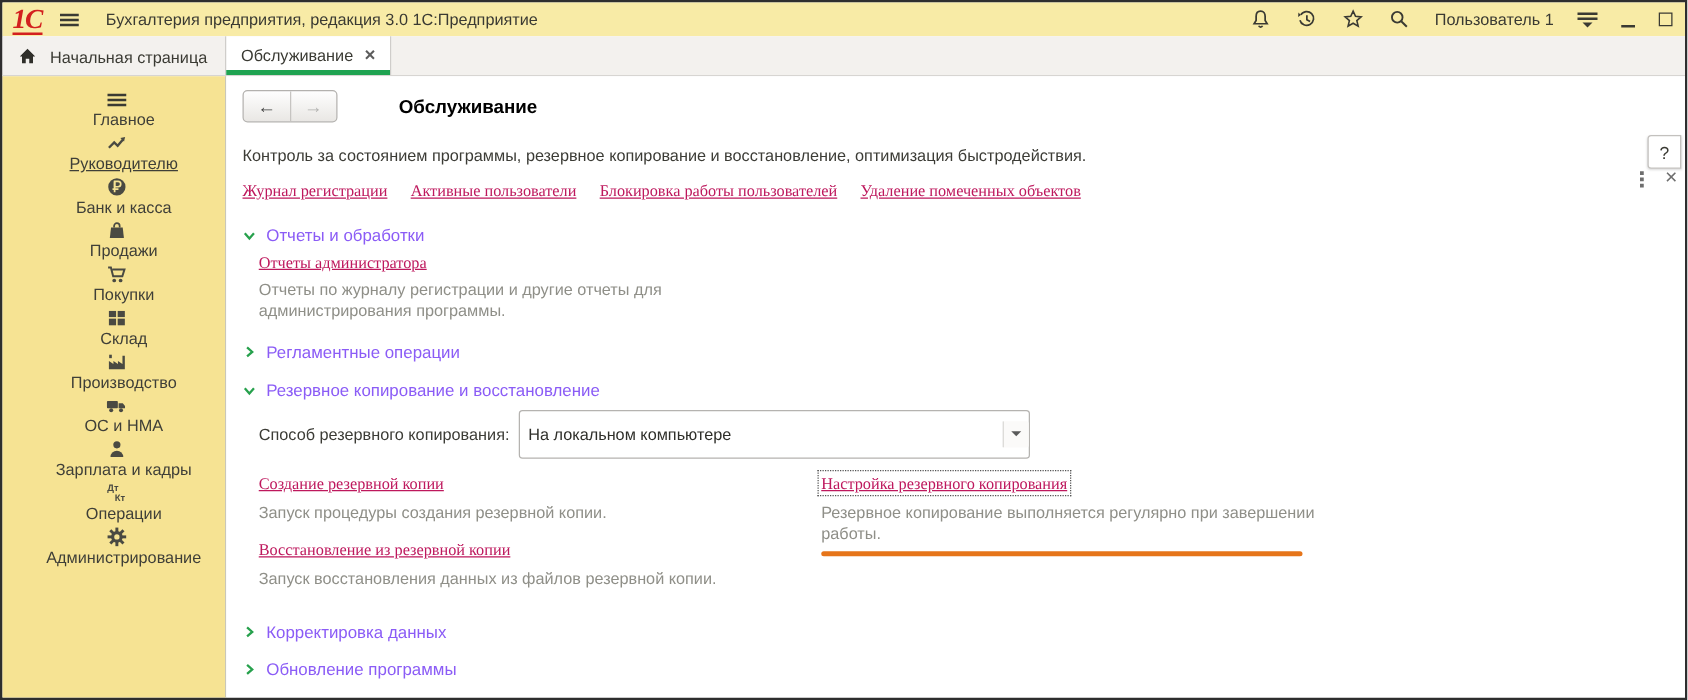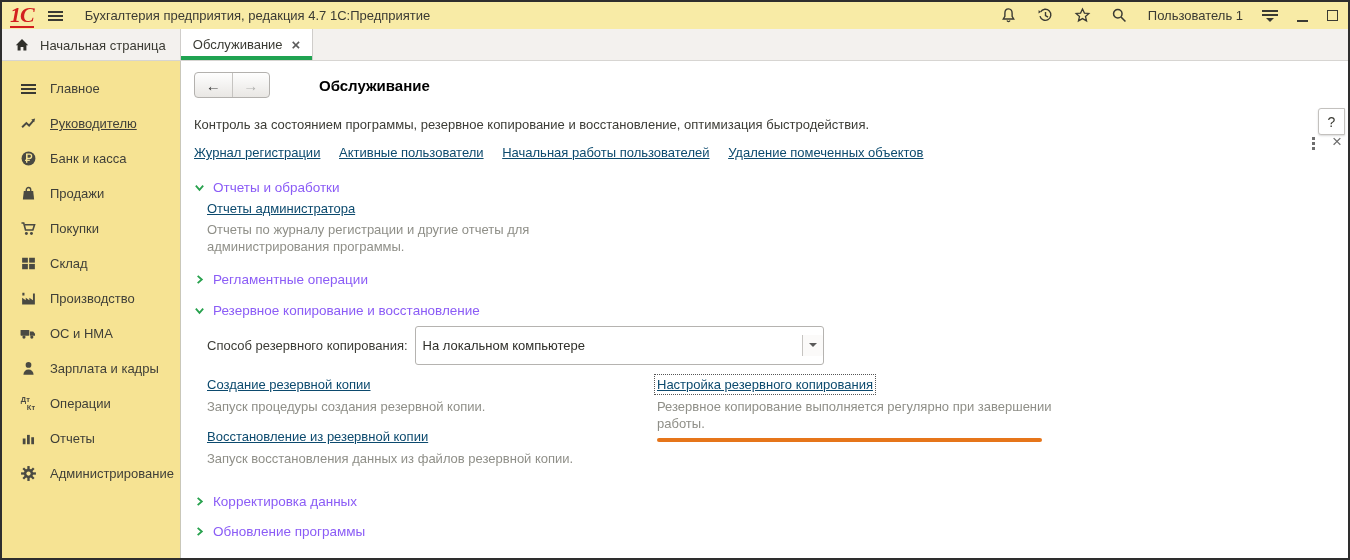--- a/index.html
+++ b/index.html
@@ -26,21 +26,21 @@
   .tabbar { height:32px; background:#f3f1ee; display:flex; align-items:stretch; border-bottom:1px solid #d7d5d2; flex:0 0 auto; }
   .home-tab { display:flex; align-items:center; gap:10px; padding:1px 14px 0 12px; cursor:pointer; }
   .home-tab span { color:#3a3a33; }
   .tab-active { display:flex; align-items:center; gap:9px; padding:0 12px; background:#fff; border-left:1px solid #cfcdca; border-right:1px solid #cfcdca; position:relative; cursor:pointer; }
   .tab-active::after { content:""; position:absolute; left:0; right:0; bottom:0; height:4px; background:#1fa351; }
   .tab-close { color:#5c5c5c; font-weight:bold; font-size:15px; line-height:1; cursor:pointer; }
 
   
   .main { flex:1 1 auto; display:flex; min-height:0; }
   .sidebar { width:179px; background:#f6e393; border-right:1px solid #c9c7b9; padding-top:10px; overflow:hidden; flex:0 0 auto; }
-  .side-item { height:35px; display:flex; align-items:center; padding-left:16px; cursor:pointer; }
+  .side-item { height:35px; display:flex; align-items:center; padding-left:16px; cursor:pointer;flex-direction:column; }
   .side-item .sicon { width:20px; height:17px; margin-right:12px; display:inline-flex; align-items:center; justify-content:center; flex:0 0 auto; }
   .side-item span.lbl { color:#3f3f38; }
   .side-item.current span.lbl { text-decoration:underline; }
   .dtkt { font-size:7.5px; font-weight:bold; color:#4a4a42; line-height:1.05; }
   .dtkt .kt { margin-left:6px; }
 
   .content { flex:1 1 auto; position:relative; background:#fff; padding:0 0 0 13px; overflow:hidden; }
   .more-dots { position:absolute; top:76px; right:33px; display:flex; flex-direction:column; gap:2px; cursor:pointer; }
   .more-dots i { width:3px; height:3px; background:#6e6e6e; }
   .pane-close { position:absolute; top:72px; right:6px; color:#6e6e6e; font-size:17px; line-height:1; cursor:pointer; }
@@ -48,21 +48,21 @@
 
   .navrow { margin-top:11px; display:flex; align-items:center; }
   .navbtns { display:flex; width:76px; height:26px; border:1px solid #b3b1ae; border-radius:4px; background:linear-gradient(#fefefe,#e9e7e4); overflow:hidden; }
   .navbtns .nb { flex:1; display:flex; align-items:center; justify-content:center; font-size:15px; font-weight:bold; cursor:pointer; }
   .nb-back { color:#3f3f3f; border-right:1px solid #c6c4c1; }
   .nb-fwd { color:#b2b2b0; }
   .page-title { margin-left:49px; font-size:15px; font-weight:bold; color:#000; }
 
   .descr { margin-top:19px; color:#3c3c36; }
   .toplinks { margin-top:13px; }
-  .lnk { color:#0c4a6e; text-decoration:underline; cursor:pointer; }
+  .lnk { color:#be185d; text-decoration:underline; cursor:pointer;font-family:Liberation Serif, serif; }
   .toplinks .lnk { margin-right:15px; }
 
   .sec { display:flex; align-items:center; gap:8px; color:#8b5cf6; font-size:13.5px; cursor:pointer; }
   .sec svg { flex:0 0 auto; }
   .mt20{margin-top:20px;} .mt16{margin-top:16px;} .mt26{margin-top:26px;} .mt15{margin-top:15px;}
   .sub { padding-left:13px; }
   .gray { color:#8f8f88; }
   .linkrow { margin-top:6px; }
   .descsm { margin-top:6px; max-width:392px; line-height:1.3; }
 
@@ -86,21 +86,21 @@
 
 <div class="window">
 
   <div class="titlebar">
     <span class="logo-1c">1С</span>
     <span class="bars">
         <i></i>
         <i></i>
         <i></i>
       </span>
-    <span class="tb-title">Бухгалтерия предприятия, редакция 4.7 1С:Предприятие</span>
+    <span class="tb-title">Бухгалтерия предприятия, редакция 3.0 1С:Предприятие</span>
     <div class="tb-right">
       <span class="tb-ico">
         <svg width="17" height="17" viewBox="0 0 16 16">
             <path d="M8 1.8 C5.6 1.8 4.6 3.8 4.6 5.8 L4.6 8.8 L3.1 11.3 L12.9 11.3 L11.4 8.8 L11.4 5.8 C11.4 3.8 10.4 1.8 8 1.8 Z" fill="none" stroke="#3a3a33" stroke-width="1.3"></path>
             <path d="M6.6 12.8 a1.5 1.5 0 0 0 2.8 0" fill="none" stroke="#3a3a33" stroke-width="1.3"></path>
           </svg>
       </span>
       <span class="tb-ico">
         <svg width="17" height="17" viewBox="0 0 16 16">
             <path d="M3.4 4.6 A5.2 5.2 0 1 1 2.8 8.6" fill="none" stroke="#3a3a33" stroke-width="1.3"></path>
@@ -233,30 +233,20 @@
               <path d="M3.2 13.8 a4.8 4.8 0 0 1 9.6 0 Z" fill="#4a4a42"></path>
             </svg>
           </span>
         <span class="lbl">Зарплата и кадры</span>
       </div>
       <div class="side-item">
         <span class="sicon">
             <span class="dtkt"><span>Дт</span><br><span class="kt">Кт</span></span>
           </span>
         <span class="lbl">Операции</span>
-      </div>
-      <div class="side-item">
-        <span class="sicon">
-            <svg width="17" height="17" viewBox="0 0 16 16">
-              <rect x="2.6" y="8" width="2.6" height="5.4" fill="#4a4a42"></rect>
-              <rect x="6.6" y="4.6" width="2.6" height="8.8" fill="#4a4a42"></rect>
-              <rect x="10.6" y="6.8" width="2.6" height="6.6" fill="#4a4a42"></rect>
-            </svg>
-          </span>
-        <span class="lbl">Отчеты</span>
       </div>
       <div class="side-item">
         <span class="sicon">
             <svg width="17" height="17" viewBox="0 0 16 16">
               <g fill="#4a4a42">
                 <rect x="6.9" y="1" width="2.2" height="14"></rect>
                 <rect x="1" y="6.9" width="14" height="2.2"></rect>
                 <rect x="6.9" y="1" width="2.2" height="14" transform="rotate(45 8 8)"></rect>
                 <rect x="6.9" y="1" width="2.2" height="14" transform="rotate(-45 8 8)"></rect>
                 <circle cx="8" cy="8" r="4.4"></circle>
@@ -283,21 +273,21 @@
           <span class="nb nb-fwd">→</span>
         </div>
         <span class="page-title">Обслуживание</span>
       </div>
 
       <div class="descr">Контроль за состоянием программы, резервное копирование и восстановление, оптимизация быстродействия.</div>
 
       <div class="toplinks">
         <span class="lnk">Журнал регистрации</span>
         <span class="lnk">Активные пользователи</span>
-        <span class="lnk">Начальная работы пользователей</span>
+        <span class="lnk">Блокировка работы пользователей</span>
         <span class="lnk">Удаление помеченных объектов</span>
       </div>
 
       <div class="sec mt20">
         <svg width="11" height="11" viewBox="0 0 12 12">
             <polyline points="2,4 6,8.5 10,4" fill="none" stroke="#27a14d" stroke-width="2"></polyline>
           </svg>
         <span>Отчеты и обработки</span>
       </div>
       <div class="sub">

